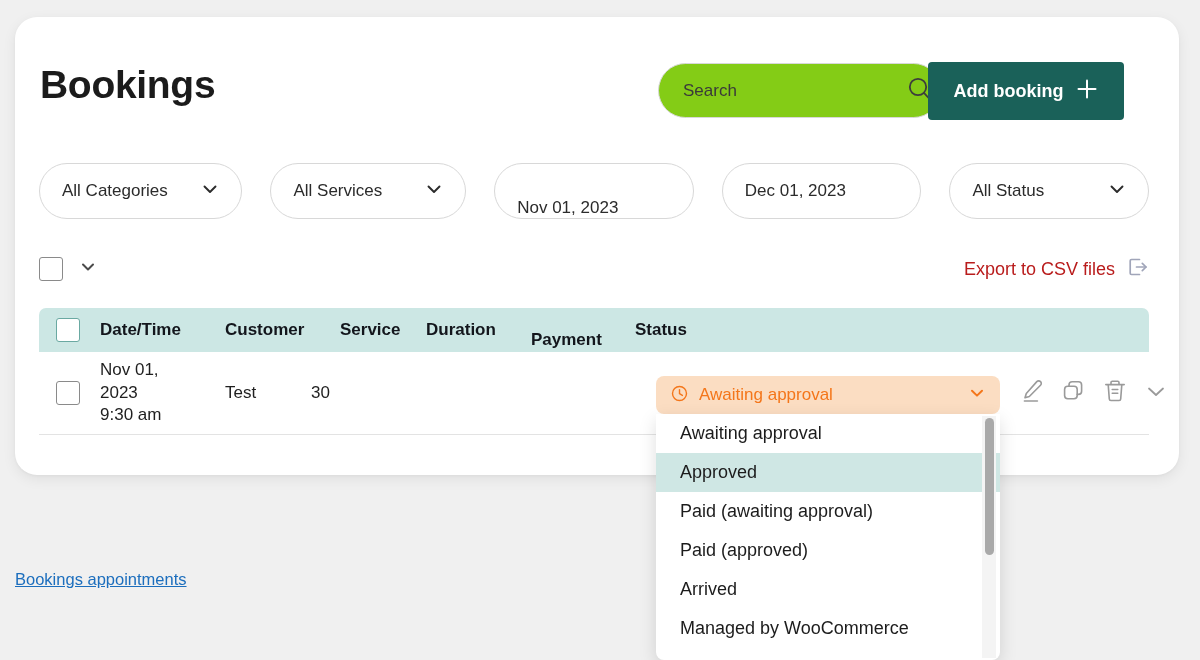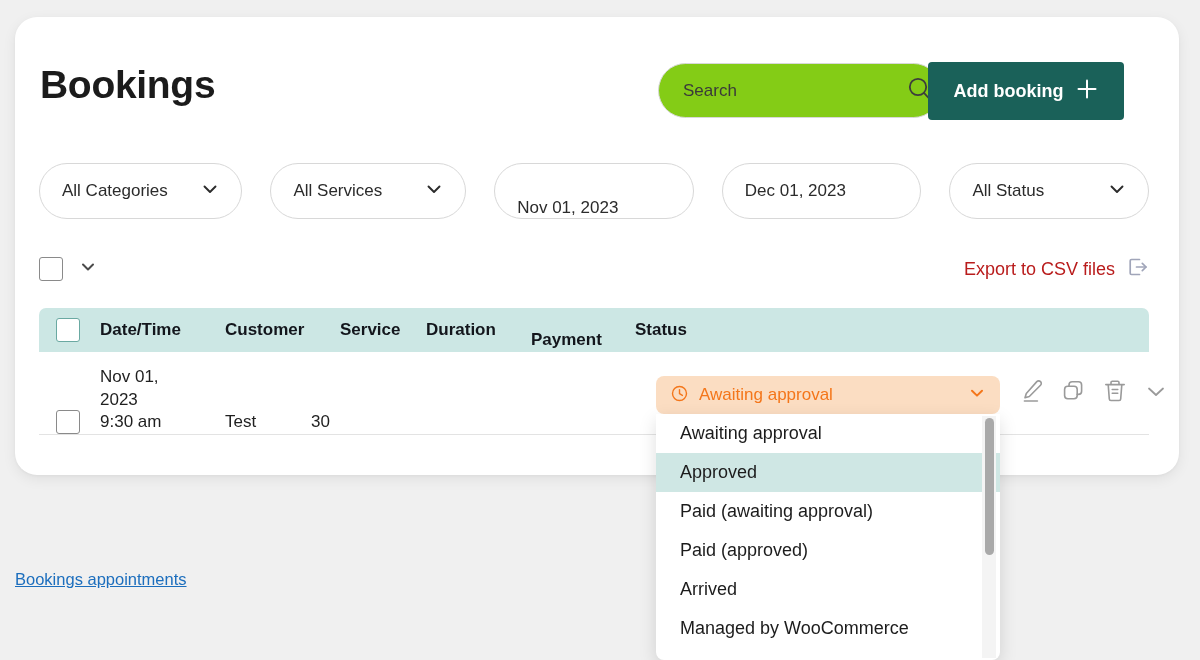--- a/index.html
+++ b/index.html
@@ -139,21 +139,21 @@
     font-weight: 700;
     color: #13161c;
     flex: 0 0 auto;
   }
   .table-row {
     position: absolute;
     left: 39px; top: 352px;
     width: 1110px; height: 83px;
     background: #fff;
     border-bottom: 1.5px solid #e3e3e3;
-    display: flex; align-items: flex-end;
+    display: flex; align-items: center;
   }
   .td {
     font-size: 17px;
     color: #1f1f1f;
     flex: 0 0 auto;
     line-height: 1.33;
   }
 
   
   .c-check { width: 61px; padding-left: 17px; }

